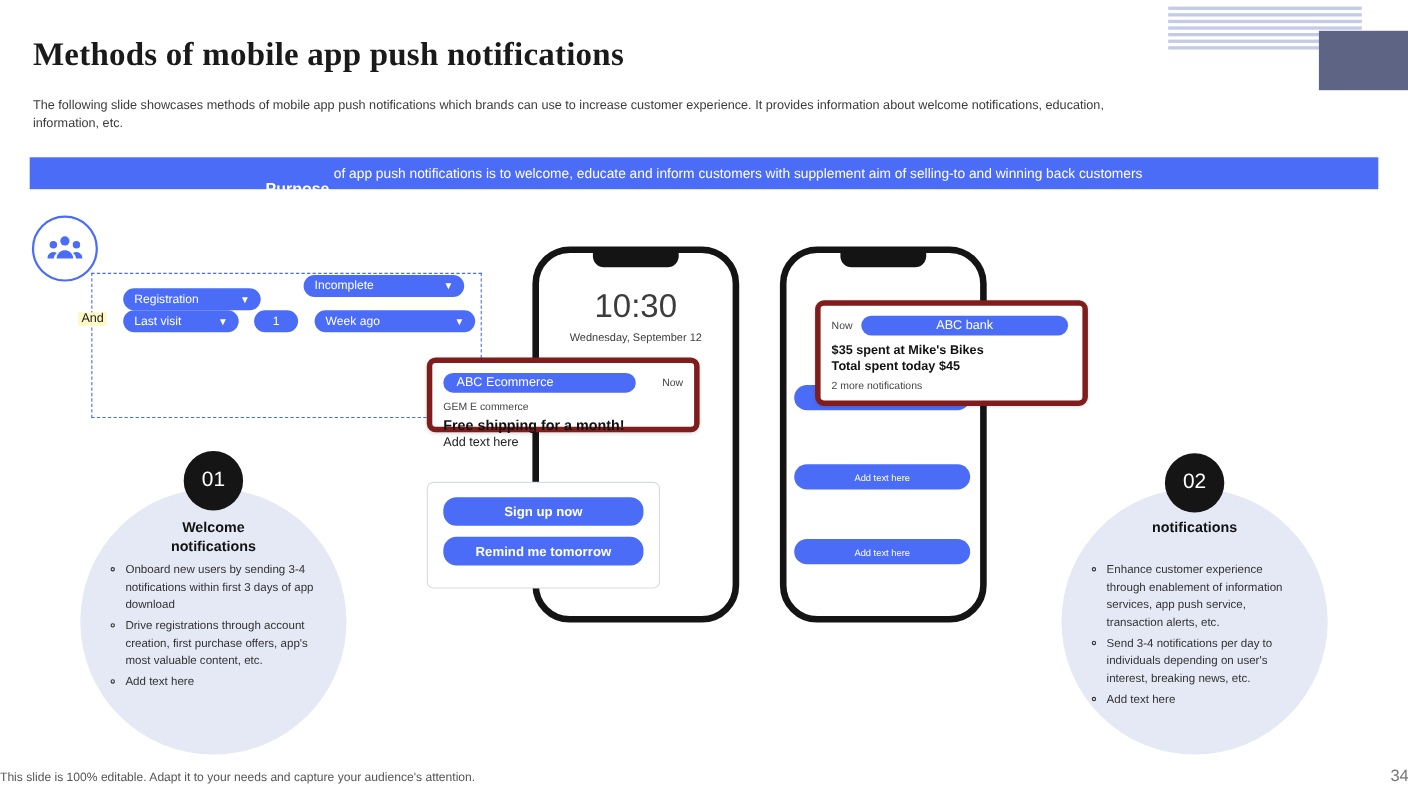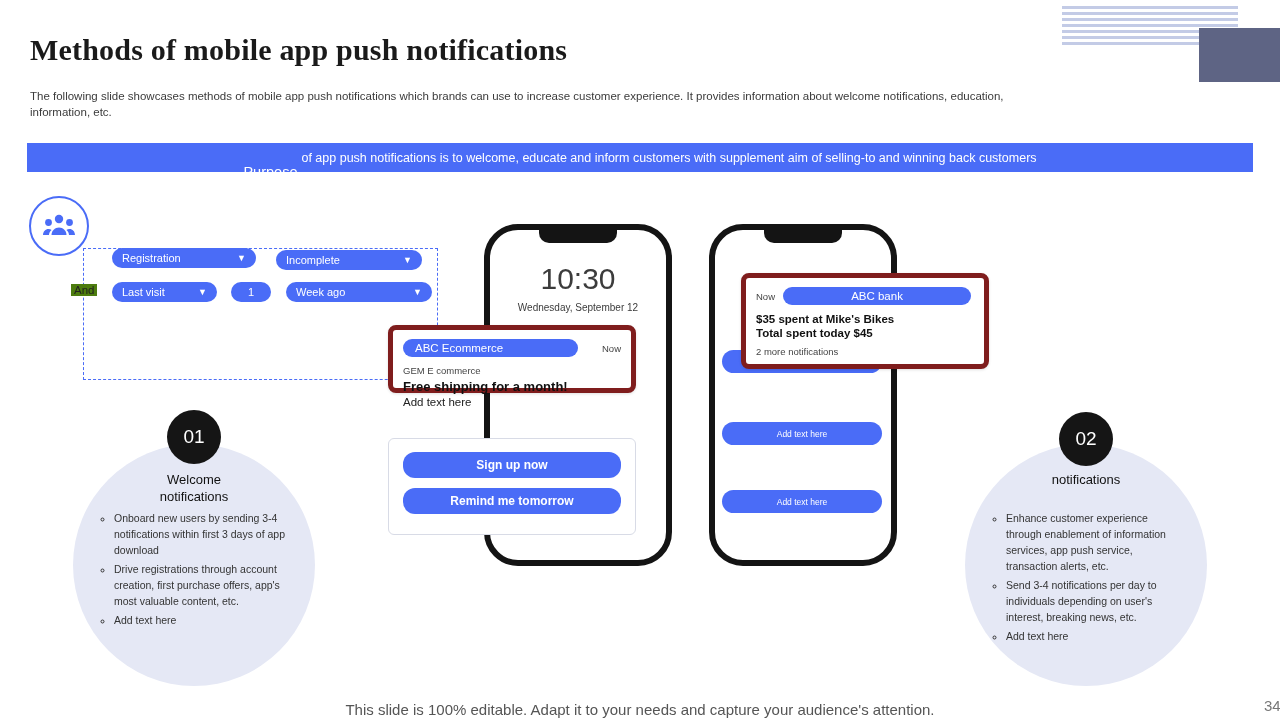--- a/index.html
+++ b/index.html
@@ -68,21 +68,21 @@
     height: 29px;
     background: #4a6cf7;
     display: flex;
     align-items: center;
     justify-content: center;
     color: #ffffff;
     font-size: 12.5px;
   }
   .purpose-bar b {
     font-size: 14.5px;
-    font-weight: normal;
+    font-weight: bold;
     margin-right: 4px;
     margin-top: 28px;
   }
 
   
   .people-badge {
     position: absolute;
     top: 196px;
     left: 29px;
     width: 56px;
@@ -102,21 +102,21 @@
     height: 130px;
     border: 1px dashed #4a6cf7;
     border-left: 1px dashed #4a6cf7;
   }
   .and-label {
     position: absolute;
     top: 284px;
     left: 71px;
     font-size: 11.5px;
     color: #222;
-    background: #4d7c0f;
+    background: #fef9c3;
     padding: 0 3px;
   }
   .pill {
     position: absolute;
     height: 20px;
     border-radius: 10px;
     background: #4a6cf7;
     color: #ffffff;
     font-size: 11px;
     display: flex;
@@ -124,21 +124,21 @@
     padding: 0 10px;
     box-sizing: border-box;
     justify-content: space-between;
   }
   .pill span.caret {
     font-size: 9px;
     margin-left: 10px;
   }
   .pill.center { justify-content: center; }
 
-  #pill-registration { top: 248px; left: 112px; width: 144px; }
+  #pill-registration { top: 262px; left: 112px; width: 125px; }
   #pill-incomplete   { top: 250px; left: 276px; width: 146px; }
   #pill-lastvisit    { top: 282px; left: 112px; width: 105px; }
   #pill-count        { top: 282px; left: 231px; width: 40px; }
   #pill-weekago      { top: 282px; left: 286px; width: 146px; }
 
   
   .phone {
     position: absolute;
     border: 6px solid #141414;
     border-radius: 34px;
@@ -221,21 +221,21 @@
   }
   .bank-head { display: flex; align-items: center; gap: 8px; }
   .bank-line { font-size: 11.5px; font-weight: bold; color: #111; margin-top: 7px; line-height: 14px; }
   .bank-more { font-size: 9.5px; color: #444; margin-top: 6px; }
 
   
   #cta-card {
     position: absolute;
     top: 438px;
     left: 388px;
-    width: 248px;
+    width: 212px;
     height: 97px;
     background: #ffffff;
     border: 1px solid #d8dbe6;
     border-radius: 6px;
     box-sizing: border-box;
     padding: 13px 14px;
   }
   .btn-blue {
     background: #4a6cf7;
     color: #ffffff;
@@ -291,21 +291,21 @@
     justify-content: center;
   }
   #num-01 { top: 410px; left: 167px; }
   #num-02 { top: 412px; left: 1059px; }
 
   .circle-title {
     position: absolute;
     width: 240px;
     text-align: center;
     font-size: 13px;
-    font-weight: normal;
+    font-weight: bold;
     color: #111;
     line-height: 17px;
   }
   #title-left  { top: 471px; left: 74px; }
   #title-right { top: 471px; left: 966px; }
 
   .bullets {
     position: absolute;
     width: 190px;
     font-size: 10.5px;
@@ -320,22 +320,21 @@
     padding-left: 14px;
     list-style-type: circle;
   }
 
   
   .footer-note {
     position: absolute;
     top: 701px;
     left: 0;
     width: 1280px;
-    text-align: center;
-    font-size: 15px;
+    font-size: 11px;
     color: #555;
   }
   .page-num {
     position: absolute;
     top: 697px;
     left: 1264px;
     font-size: 15px;
     color: #777;
   }
 </style>

